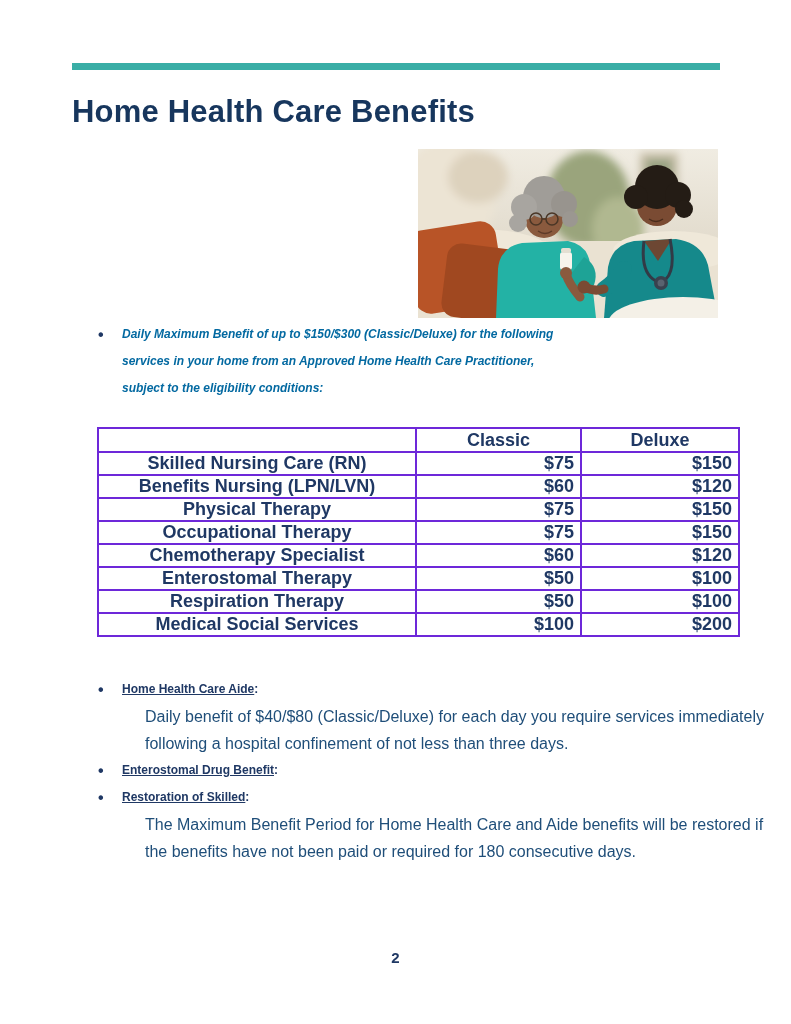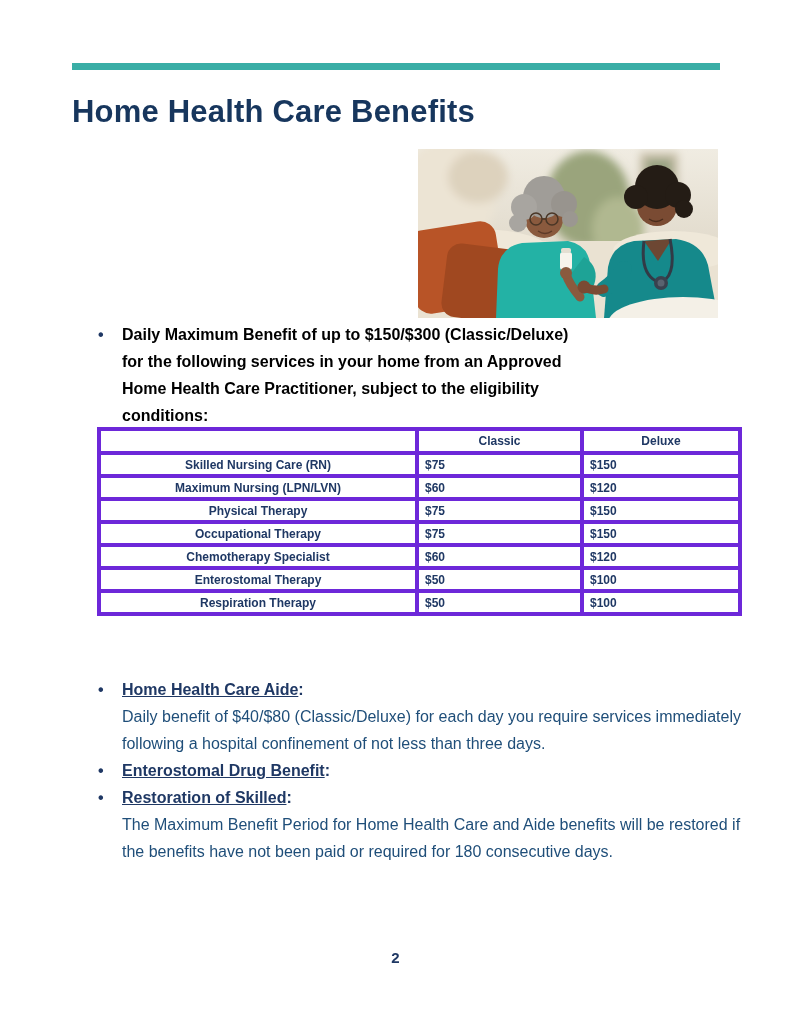--- a/index.html
+++ b/index.html
@@ -38,59 +38,61 @@
     width: 478px;
     display: flex;
   }
   .marker {
     width: 24px; flex: 0 0 24px;
     font-size: 16px; line-height: 27px;
     color: #1f3864; font-weight: bold;
   }
   .intro-text {
     flex: 1;
-    font-size: 16px; font-weight: bold;
+    font-size: 12px; font-weight: bold;
     line-height: 27px;
-    color: #000000;
+    color: #0369a1;
+    font-style: italic;
   }
 
   table.benefits {
     position: absolute; left: 97px; top: 427px;
     width: 641px;
     border-collapse: collapse;
     table-layout: fixed;
   }
   table.benefits th, table.benefits td {
-    border: 4px solid #6d28d9;
+    border: 2px solid #6d28d9;
     color: #1f3864;
-    font-size: 12px;
+    font-size: 18px;
     font-weight: bold;
     height: 23px;
     padding: 0 6px;
     vertical-align: middle;
   }
   table.benefits thead th { height: 24px; text-align: center; }
   td.svc { text-align: center; }
-  td.amt { text-align: left; }
+  td.amt { text-align: right; }
 
   .benefit-list {
     position: absolute; left: 98px; top: 676px;
     width: 634px;
   }
   .benefit-item { display: flex; }
   .benefit-content { flex: 1; }
   .benefit-heading {
-    font-size: 16px; font-weight: bold;
+    font-size: 12px; font-weight: bold;
     line-height: 27px; color: #1f3864;
   }
   .benefit-heading .u { text-decoration: underline; }
   .benefit-body {
     font-size: 16px; font-weight: normal;
     line-height: 27px; color: #1f4e79;
     width: 625px;
+    margin-left: 23px;
   }
 
   .page-number {
     position: absolute; left: 0; top: 949px;
     width: 791px; text-align: center;
     font-size: 15px; font-weight: bold;
     color: #1f3864;
   }
 </style>
 </head>
@@ -188,21 +190,21 @@
         <th>Deluxe</th>
       </tr>
     </thead>
     <tbody>
       <tr>
         <td class="svc">Skilled Nursing Care (RN)</td>
         <td class="amt">$75</td>
         <td class="amt">$150</td>
       </tr>
       <tr>
-        <td class="svc">Maximum Nursing (LPN/LVN)</td>
+        <td class="svc">Benefits Nursing (LPN/LVN)</td>
         <td class="amt">$60</td>
         <td class="amt">$120</td>
       </tr>
       <tr>
         <td class="svc">Physical Therapy</td>
         <td class="amt">$75</td>
         <td class="amt">$150</td>
       </tr>
       <tr>
         <td class="svc">Occupational Therapy</td>
@@ -216,20 +218,25 @@
       </tr>
       <tr>
         <td class="svc">Enterostomal Therapy</td>
         <td class="amt">$50</td>
         <td class="amt">$100</td>
       </tr>
       <tr>
         <td class="svc">Respiration Therapy</td>
         <td class="amt">$50</td>
         <td class="amt">$100</td>
+      </tr>
+      <tr>
+        <td class="svc">Medical Social Services</td>
+        <td class="amt">$100</td>
+        <td class="amt">$200</td>
       </tr>
     </tbody>
   </table>
 
   <div class="benefit-list">
 
     <div class="benefit-item">
       <span class="marker">•</span>
       <div class="benefit-content">
         <p class="benefit-heading"><span class="u">Home Health Care Aide</span><span>:</span></p>

